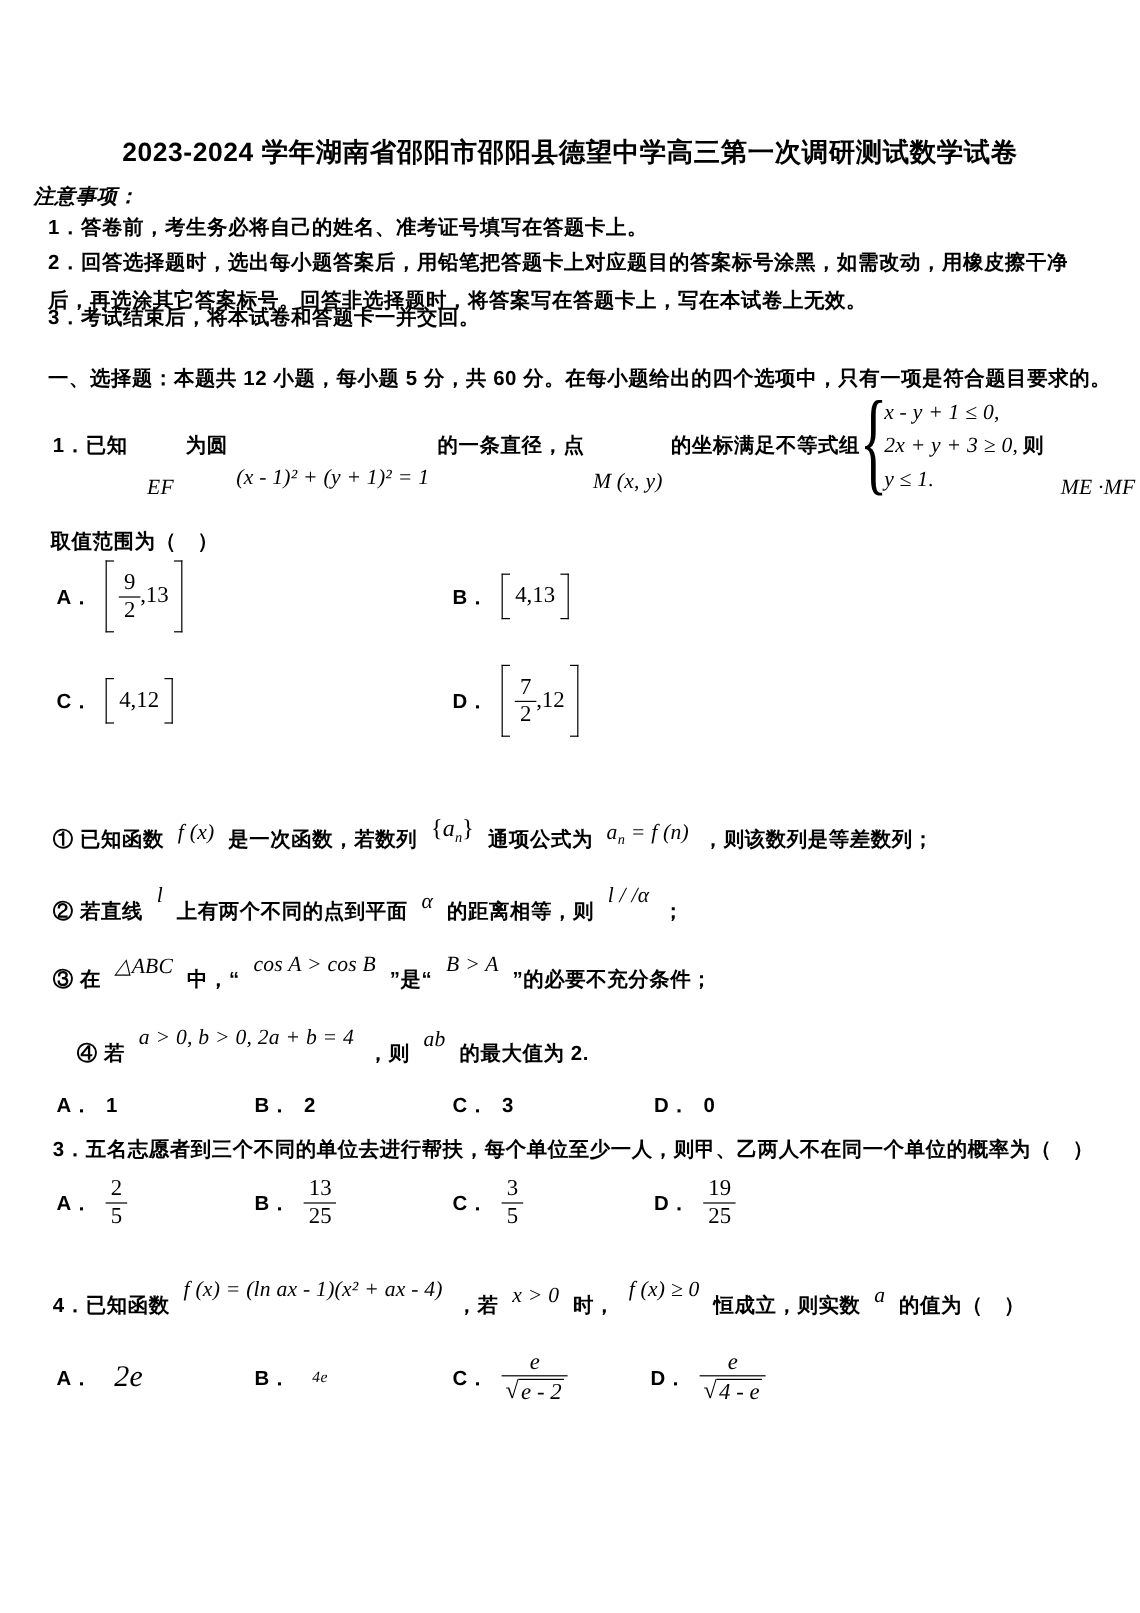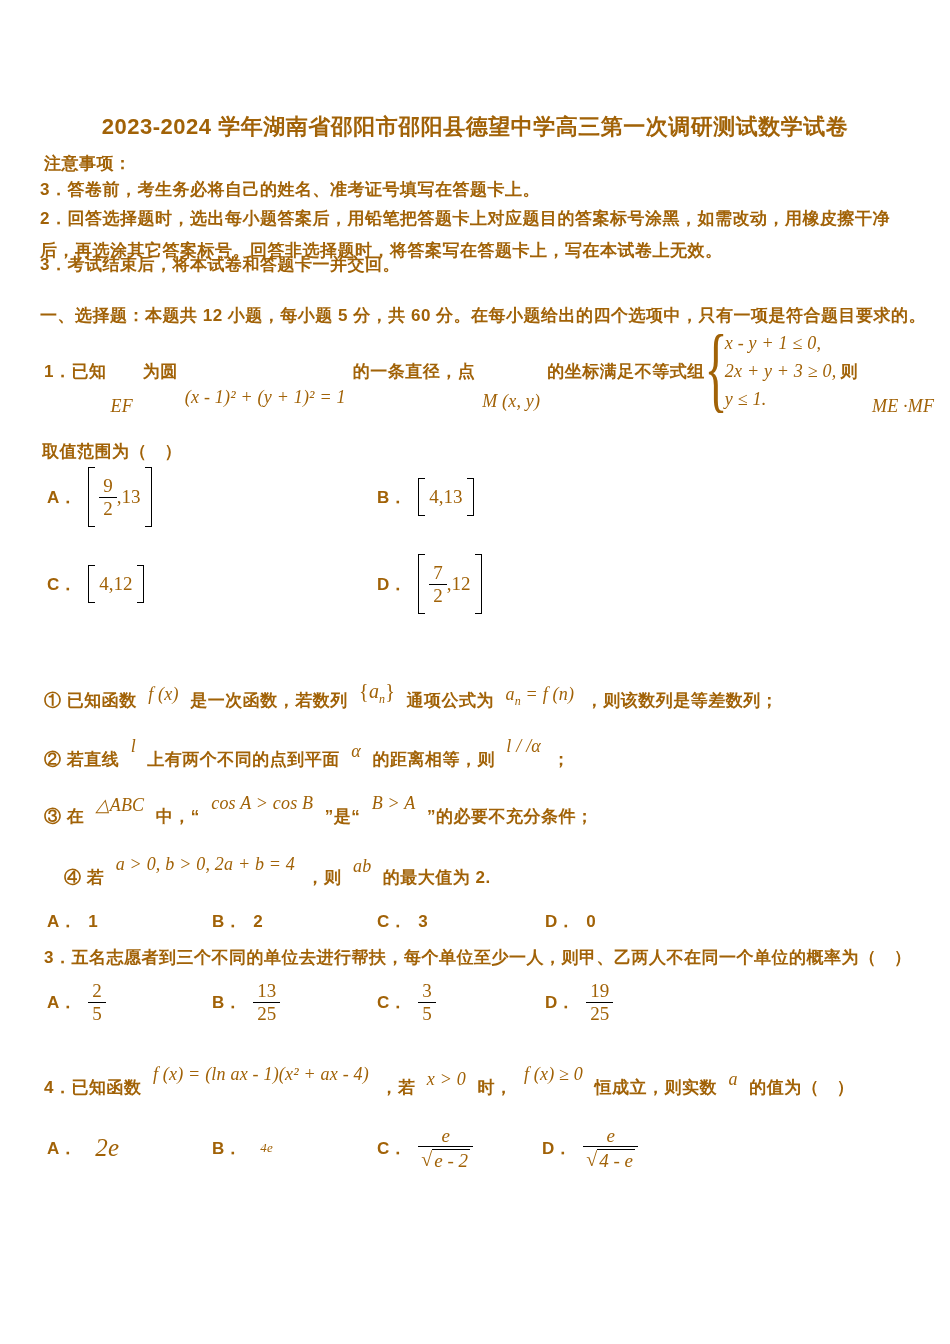--- a/index.html
+++ b/index.html
@@ -1,19 +1,19 @@
 <!DOCTYPE html>
 <html><head>
 <meta charset="utf-8">
 <style>
   * { margin:0; padding:0; box-sizing:border-box; }
   html,body { background:#ffffff; }
   .page {
     position:relative; width:950px; height:1344px; margin:0 auto;
-    background:#ffffff; color:#a16207; overflow:hidden;
+    background:#ffffff; color:#000000; overflow:hidden;
     font-family:"Liberation Sans", sans-serif;
   }
   .abs { position:absolute; white-space:nowrap; }
   .cn { font-weight:700; font-size:17px; letter-spacing:0.5px; }
   .wrap { white-space:normal; line-height:32px; }
   .title { left:0; right:0; top:112px; text-align:center; font-size:22px; font-weight:800; letter-spacing:0.5px; }
   .m {
     font-family:"Liberation Serif", serif; font-style:italic; font-weight:400;
     font-size:18px; letter-spacing:0.2px; margin:0 7px;
   }
@@ -48,30 +48,30 @@
   .rad { font-style:italic; border-top:1.5px solid #000; padding:0 2px; }
   .ital { font-style:italic; }
 </style>
 </head>
 <body>
 
 <div class="page">
 
   <div class="abs title">2023-2024 学年湖南省邵阳市邵阳县德望中学高三第一次调研测试数学试卷</div>
 
-  <div class="abs cn" style="left:44px; top:152px;">注意事项：</div>
-  <div class="abs cn" style="left:40px; top:178px;">3．答卷前，考生务必将自己的姓名、准考证号填写在答题卡上。</div>
+  <div class="abs cn" style="left:28px; top:152px;font-style:italic;">注意事项：</div>
+  <div class="abs cn" style="left:40px; top:178px;">1．答卷前，考生务必将自己的姓名、准考证号填写在答题卡上。</div>
   <div class="abs cn wrap" style="left:40px; top:203px; width:878px;">2．回答选择题时，选出每小题答案后，用铅笔把答题卡上对应题目的答案标号涂黑，如需改动，用橡皮擦干净后，再选涂其它答案标号。回答非选择题时，将答案写在答题卡上，写在本试卷上无效。</div>
   <div class="abs cn" style="left:40px; top:253px;">3．考试结束后，将本试卷和答题卡一并交回。</div>
 
   <div class="abs cn wrap" style="left:40px; top:300px; width:888px;">一、选择题：本题共 12 小题，每小题 5 分，共 60 分。在每小题给出的四个选项中，只有一项是符合题目要求的。</div>
 
   <div class="abs vrow" style="left:44px; top:325px; height:92px;">
     <span class="cn">1．已知</span>
-    <span class="m lo35" style="margin:0 10px 0 4px;">EF</span>
+    <span class="m lo35" style="margin:0 10px 0 16px;">EF</span>
     <span class="cn">为圆</span>
     <span class="m lo26">(x - 1)² + (y + 1)² = 1</span>
     <span class="cn">的一条直径，点</span>
     <span class="m lo30">M (x, y)</span>
     <span class="cn">的坐标满足不等式组</span>
     <span class="sys">
       <span class="brace">{</span>
       <span class="sys-lines">
         <span class="m">x -  y + 1 ≤ 0,</span>
         <span class="m">2x + y + 3 ≥ 0,</span>

